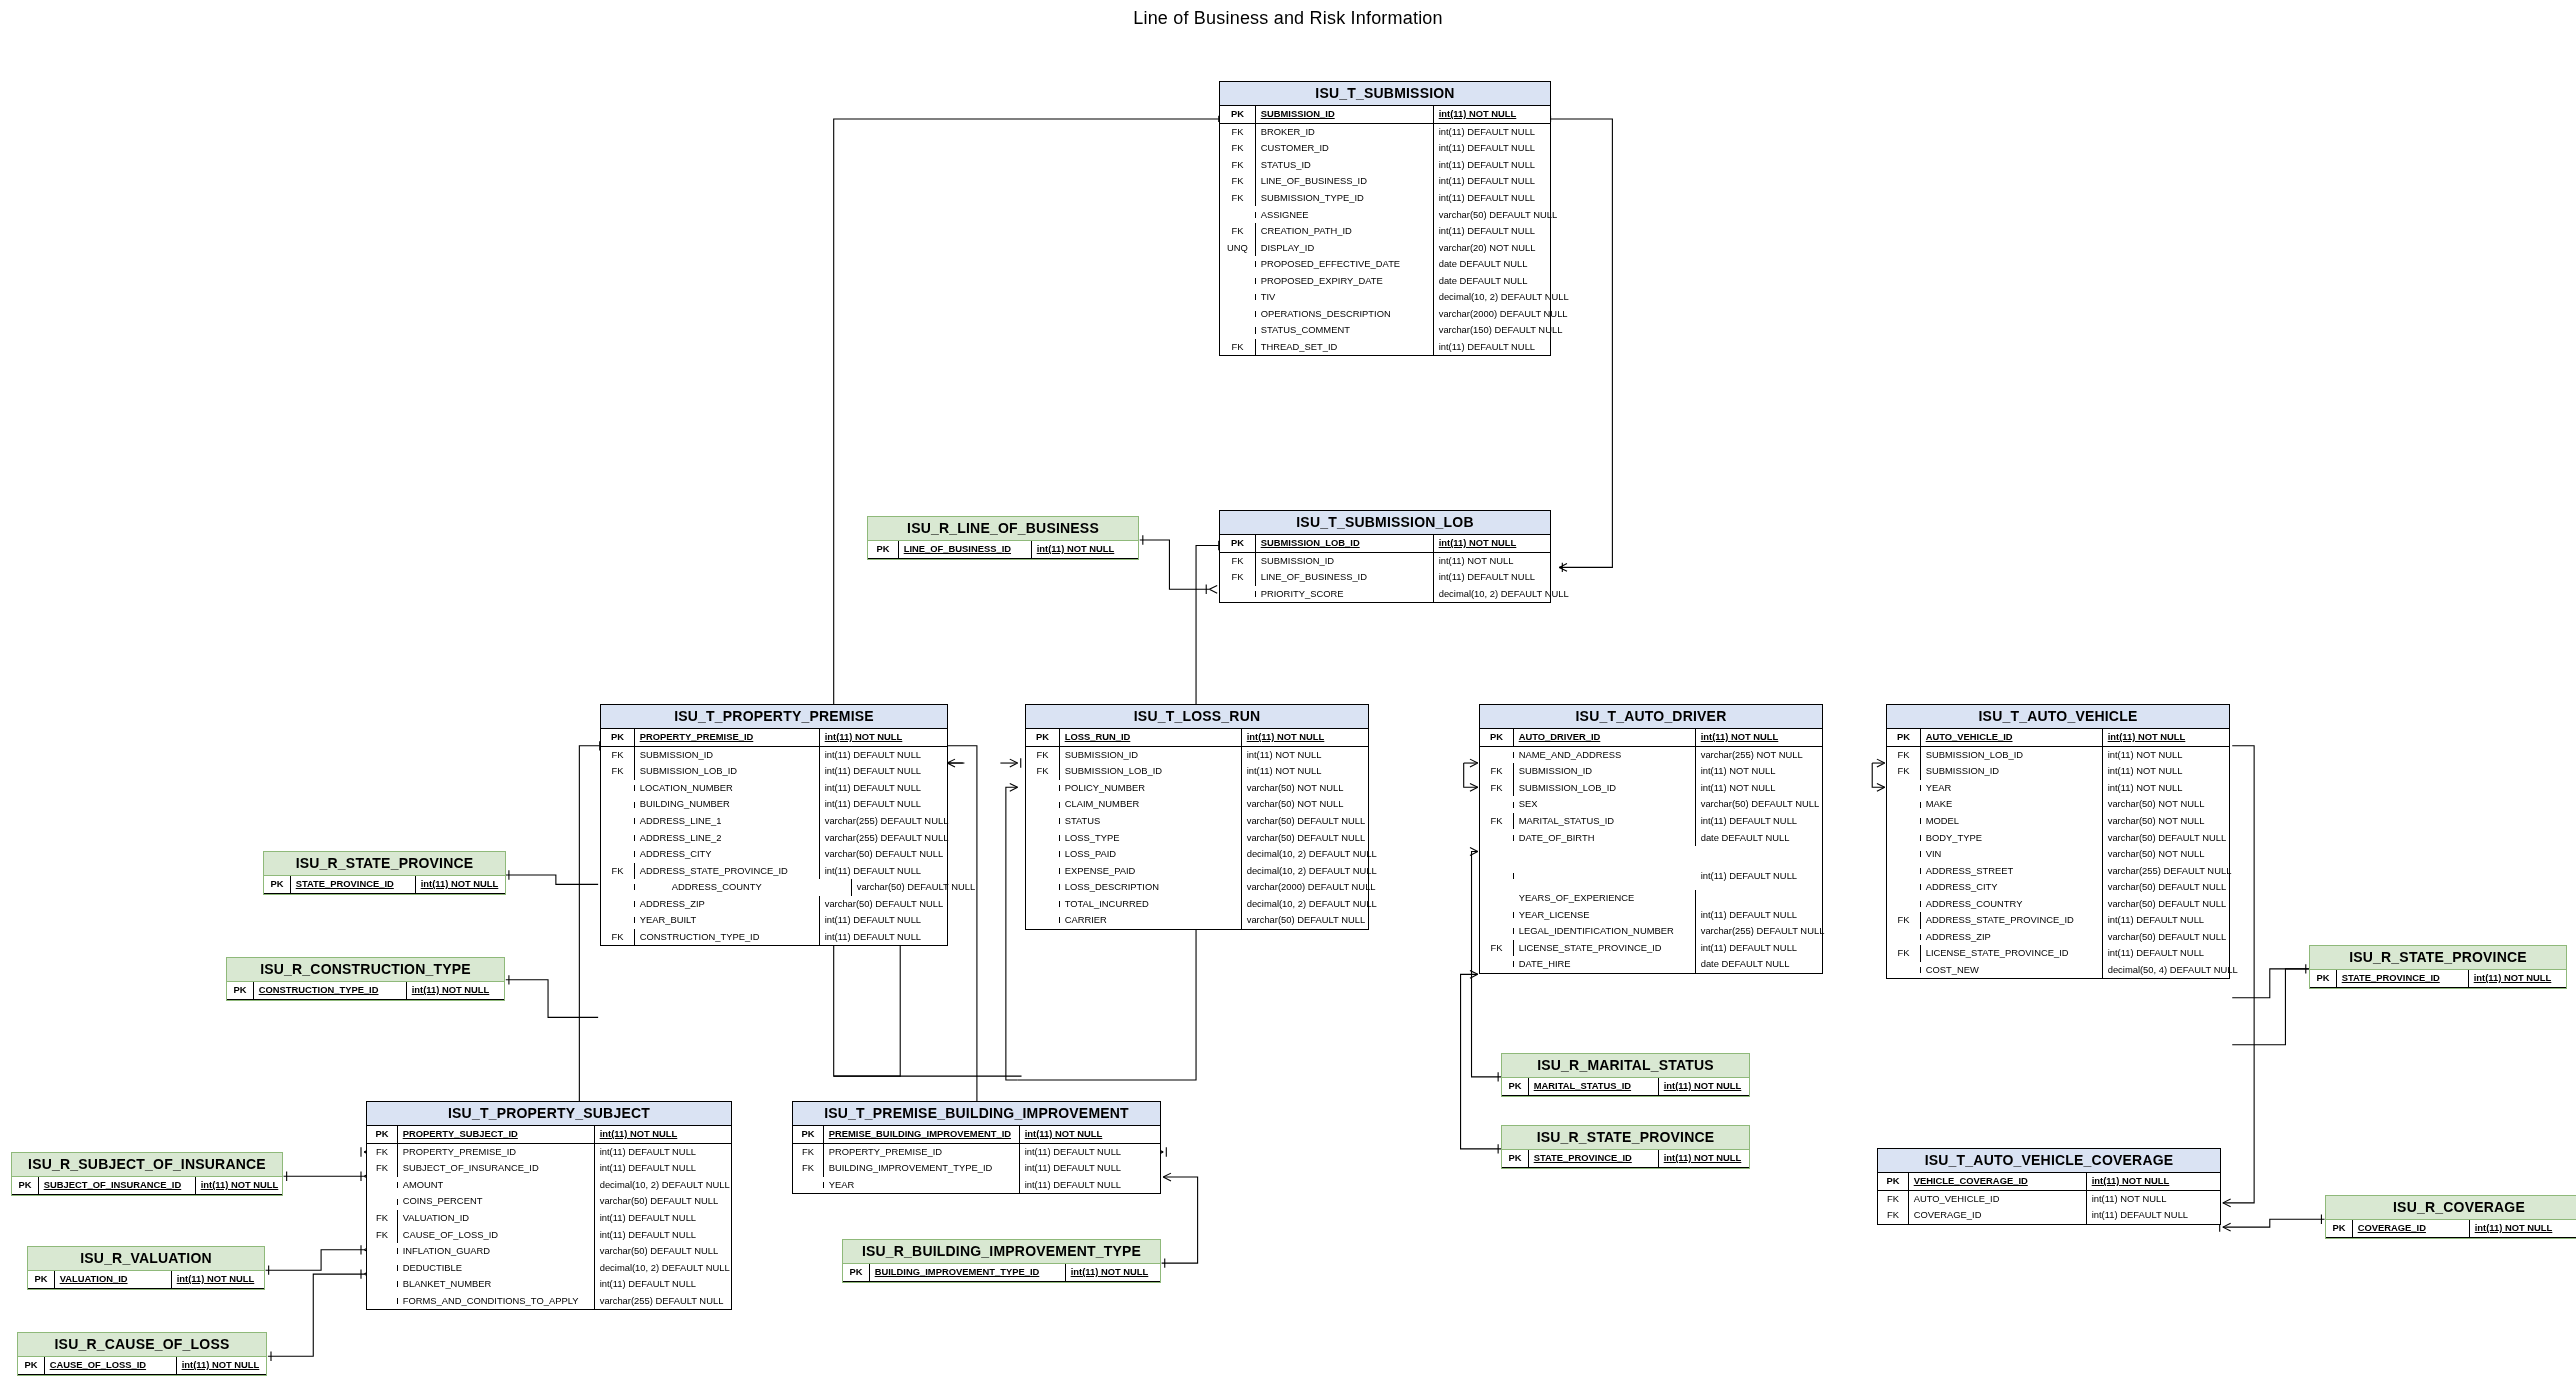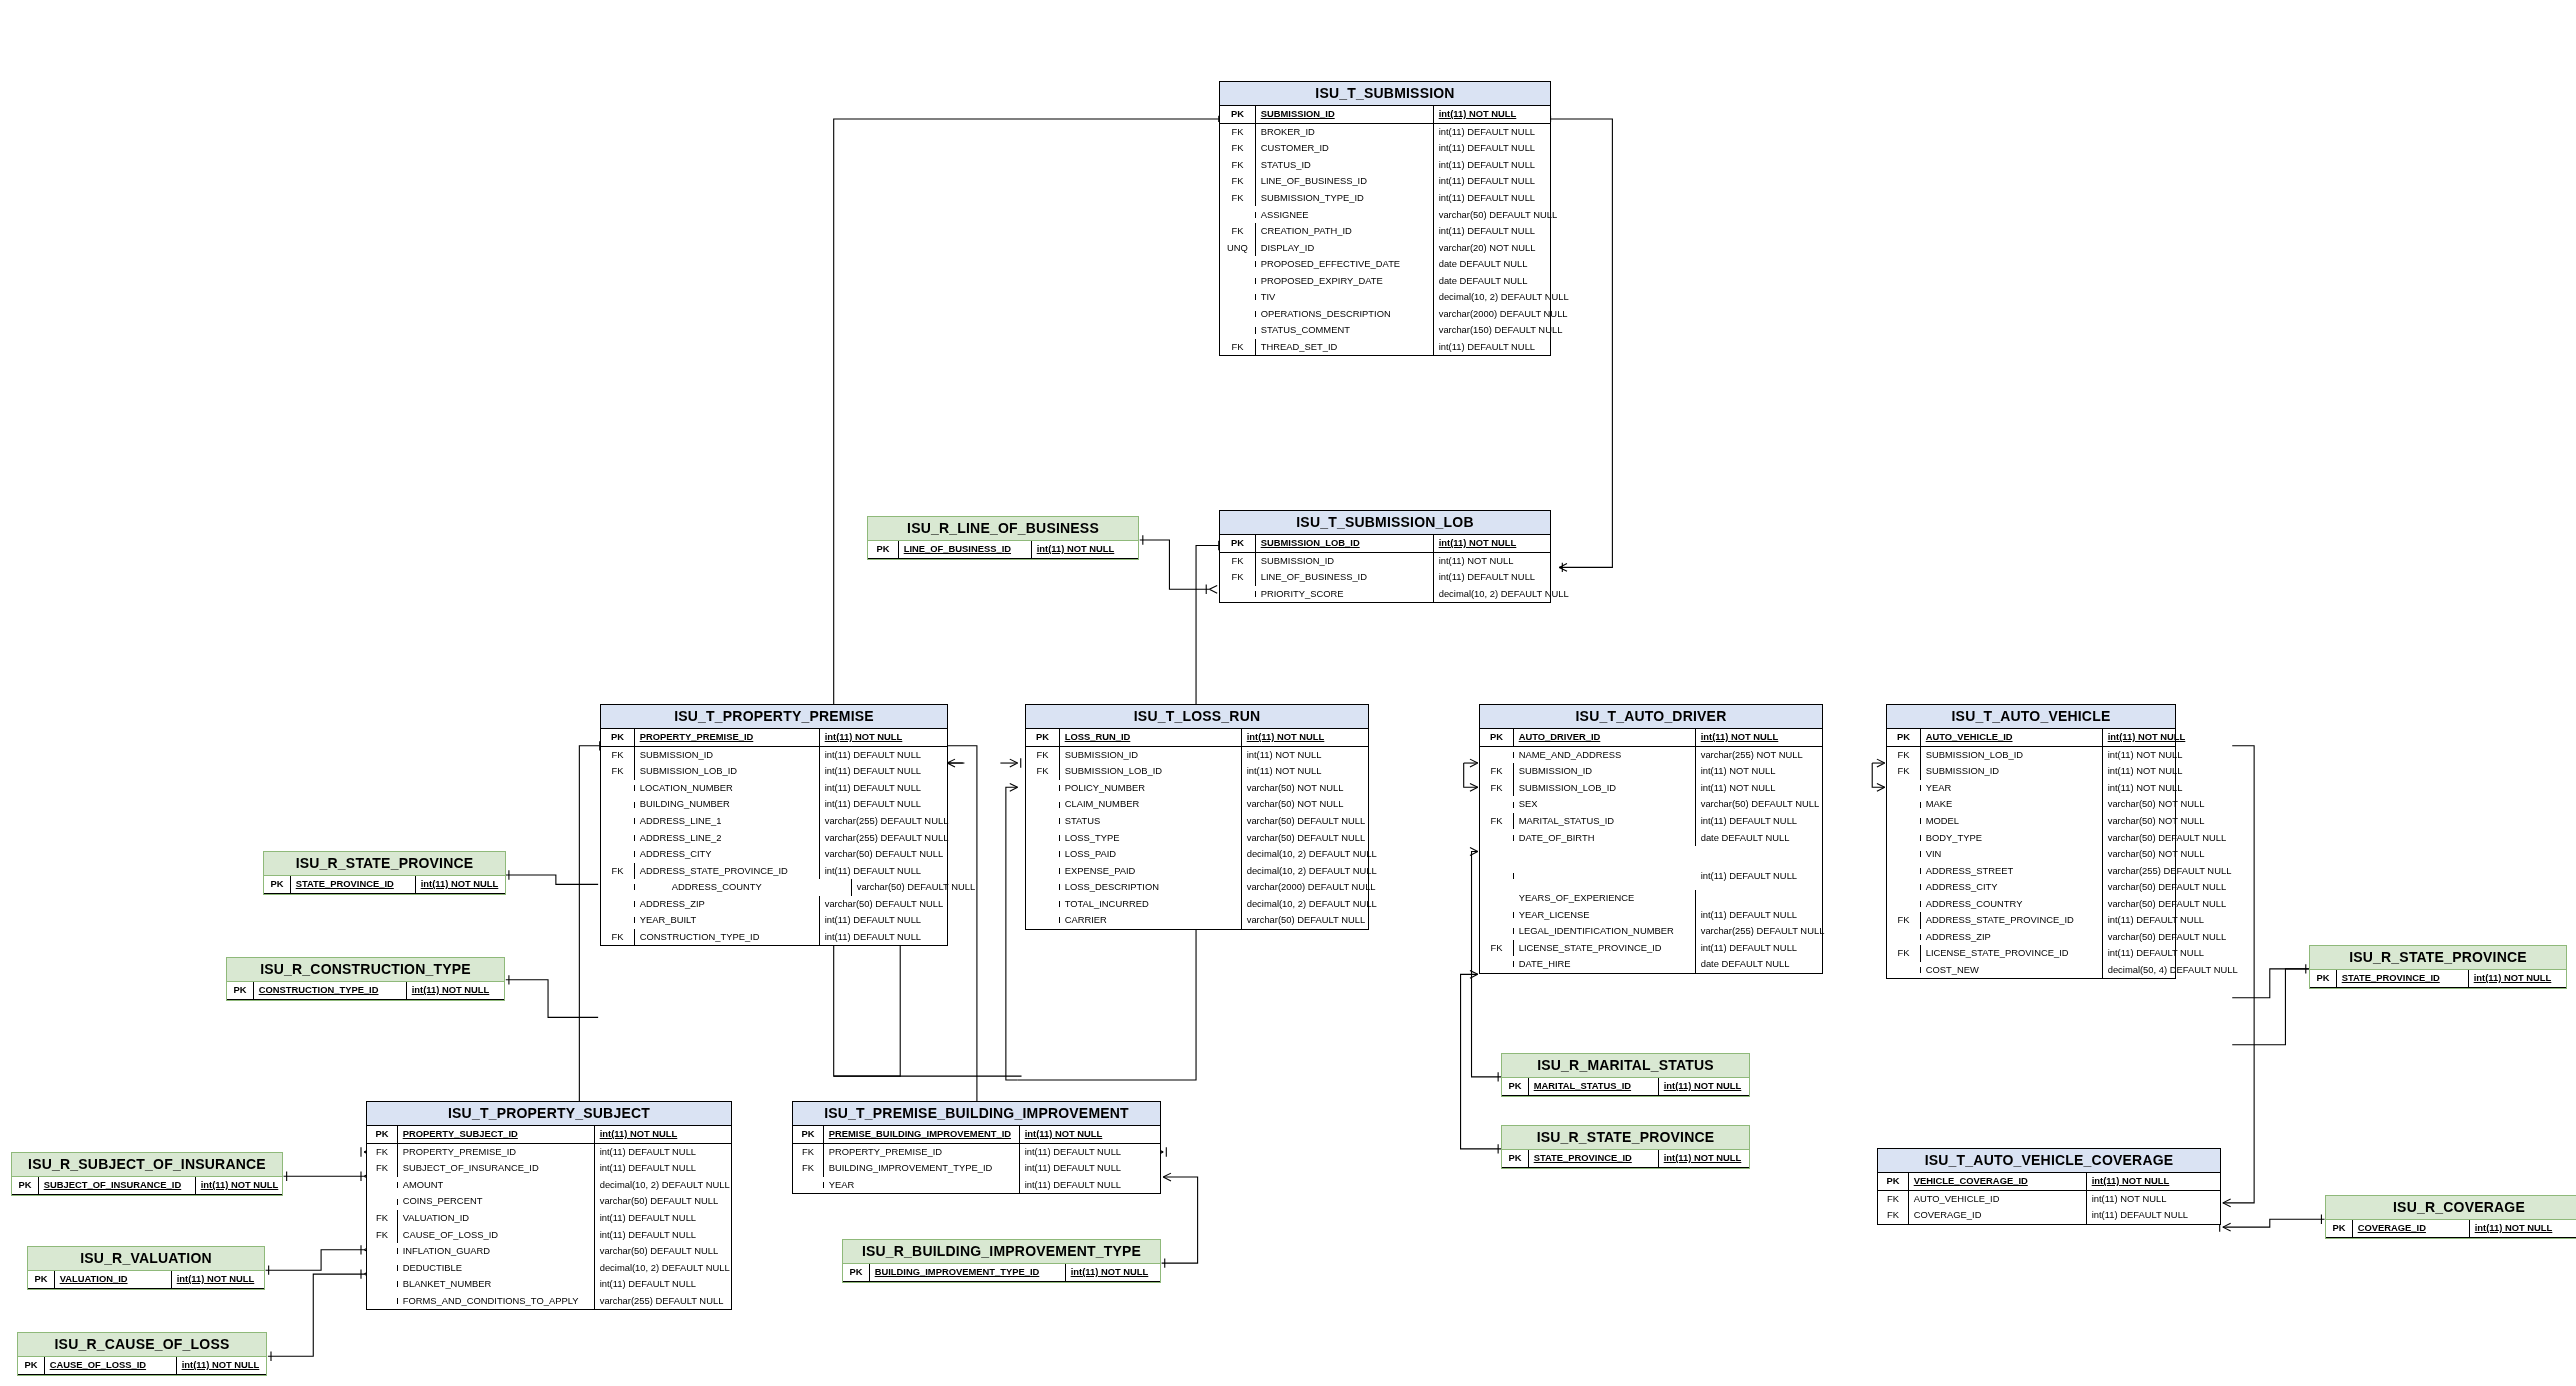--- a/index.html
+++ b/index.html
@@ -41,20 +41,21 @@
 
   
   #wires{position:absolute;left:0;top:0;width:2576px;height:1386px;pointer-events:none;}
   #wires line,#wires path,#wires polyline{stroke:#000;stroke-width:1.4;fill:none;}
 </style>
 </head>
 <body>
 
 <div id="canvas">
 
+  <div id="diagram-title">Line of Business and Risk Information</div>
 
   <svg id="wires" viewBox="0 0 3291 1771" width="2576" height="1386">
 
     <polyline points="1981,152 2060,152 2060,725 1992,725"></polyline>
     <line x1="1981" y1="148" x2="1981" y2="156"></line>
     <path d="M1992,725 l10,-5 M1992,725 l10,5 M1996,719 l0,12"></path>
 
     <polyline points="1557,152 1065,152 1065,1375 1305,1375"></polyline>
     <line x1="1557" y1="148" x2="1557" y2="156"></line>
 
@@ -449,21 +450,21 @@
             <div class="c-name" style="flex: 0 0 182px;">LICENSE_STATE_PROVINCE_ID</div>
             <div class="c-type">int(11) DEFAULT NULL</div>
           </div>
           <div class="row">
             <div class="c-key" style="flex-basis: 34px;"></div>
             <div class="c-name" style="flex: 0 0 182px;">DATE_HIRE</div>
             <div class="c-type">date DEFAULT NULL</div>
           </div>
         </div>
       </div>
-      <div class="erd-table t-blue" style="left: 1886px; top: 704px; width: 290px;">
+      <div class="erd-table t-blue" style="left: 1886px; top: 704px; width: 344px;">
         <div class="erd-title">ISU_T_AUTO_VEHICLE</div>
         <div class="rows">
           <div class="row pkrow">
             <div class="c-key" style="flex-basis: 34px;">PK</div>
             <div class="c-name" style="flex: 0 0 182px;">AUTO_VEHICLE_ID</div>
             <div class="c-type">int(11) NOT NULL</div>
           </div>
           <div class="row">
             <div class="c-key" style="flex-basis: 34px;">FK</div>
             <div class="c-name" style="flex: 0 0 182px;">SUBMISSION_LOB_ID</div>

